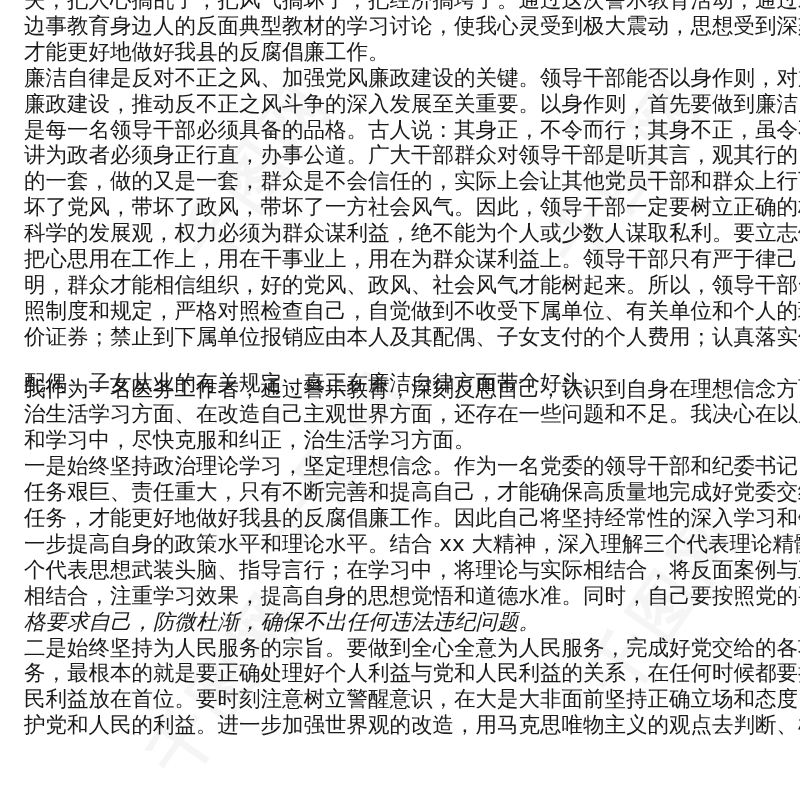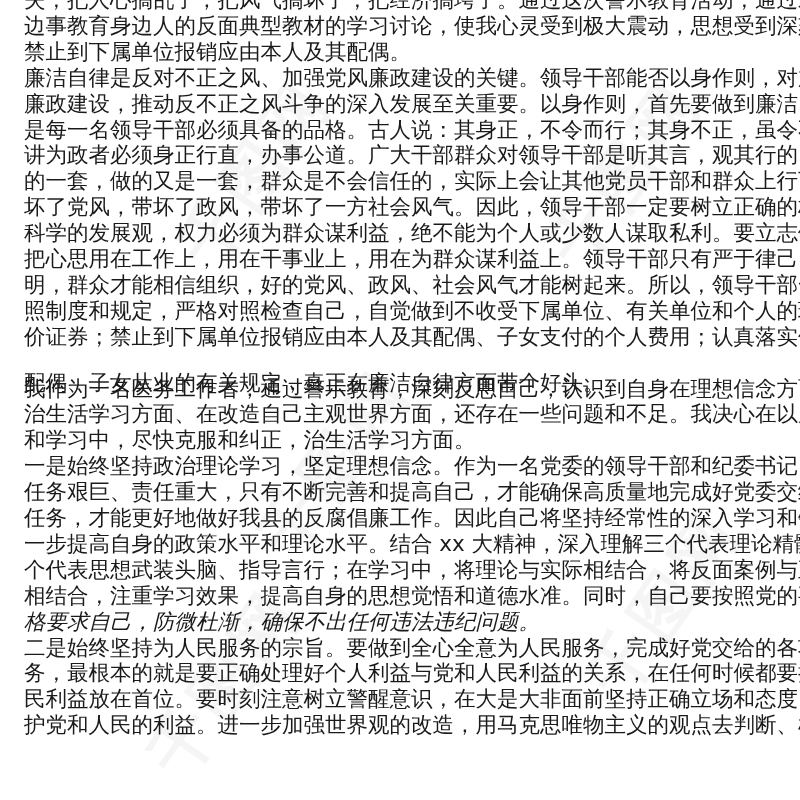--- a/index.html
+++ b/index.html
@@ -29,21 +29,21 @@
 <div class="page">
   <div class="wm" style="left:150px; top:130px;">千图网</div>
   <div class="wm" style="left:520px; top:130px;">千图网</div>
   <div class="wm" style="left:230px; top:420px;">千图网</div>
   <div class="wm" style="left:560px; top:560px;">千图网</div>
   <div class="wm" style="left:120px; top:640px;">千图网</div>
 
   <div id="lines">
       <div class="line" style="top: -13px;">失，把人心搞乱了，把风气搞坏了，把经济搞垮了。通过这次警示教育活动，通过对这一身</div>
       <div class="line" style="top: 12.9px;">边事教育身边人的反面典型教材的学习讨论，使我心灵受到极大震动，思想受到深刻洗涤，</div>
-      <div class="line last" style="top: 38.8px;">禁止到下属单位报销应由本人及其配偶。</div>
+      <div class="line last" style="top: 38.8px;">才能更好地做好我县的反腐倡廉工作。</div>
       <div class="line" style="top: 64.7px;">廉洁自律是反对不正之风、加强党风廉政建设的关键。领导干部能否以身作则，对加强党风</div>
       <div class="line" style="top: 90.6px;">廉政建设，推动反不正之风斗争的深入发展至关重要。以身作则，首先要做到廉洁自律，这</div>
       <div class="line" style="top: 116.5px;">是每一名领导干部必须具备的品格。古人说：其身正，不令而行；其身不正，虽令不从。是</div>
       <div class="line" style="top: 142.4px;">讲为政者必须身正行直，办事公道。广大干部群众对领导干部是听其言，观其行的。如果说</div>
       <div class="line" style="top: 168.3px;">的一套，做的又是一套，群众是不会信任的，实际上会让其他党员干部和群众上行下效，带</div>
       <div class="line" style="top: 194.2px;">坏了党风，带坏了政风，带坏了一方社会风气。因此，领导干部一定要树立正确的权力观和</div>
       <div class="line" style="top: 220.1px;">科学的发展观，权力必须为群众谋利益，绝不能为个人或少数人谋取私利。要立志做大事，</div>
       <div class="line" style="top: 246px;">把心思用在工作上，用在干事业上，用在为群众谋利益上。领导干部只有严于律己，公正严</div>
       <div class="line" style="top: 271.9px;">明，群众才能相信组织，好的党风、政风、社会风气才能树起来。所以，领导干部一定要按</div>
       <div class="line" style="top: 297.8px;">照制度和规定，严格对照检查自己，自觉做到不收受下属单位、有关单位和个人的现金、有</div>

